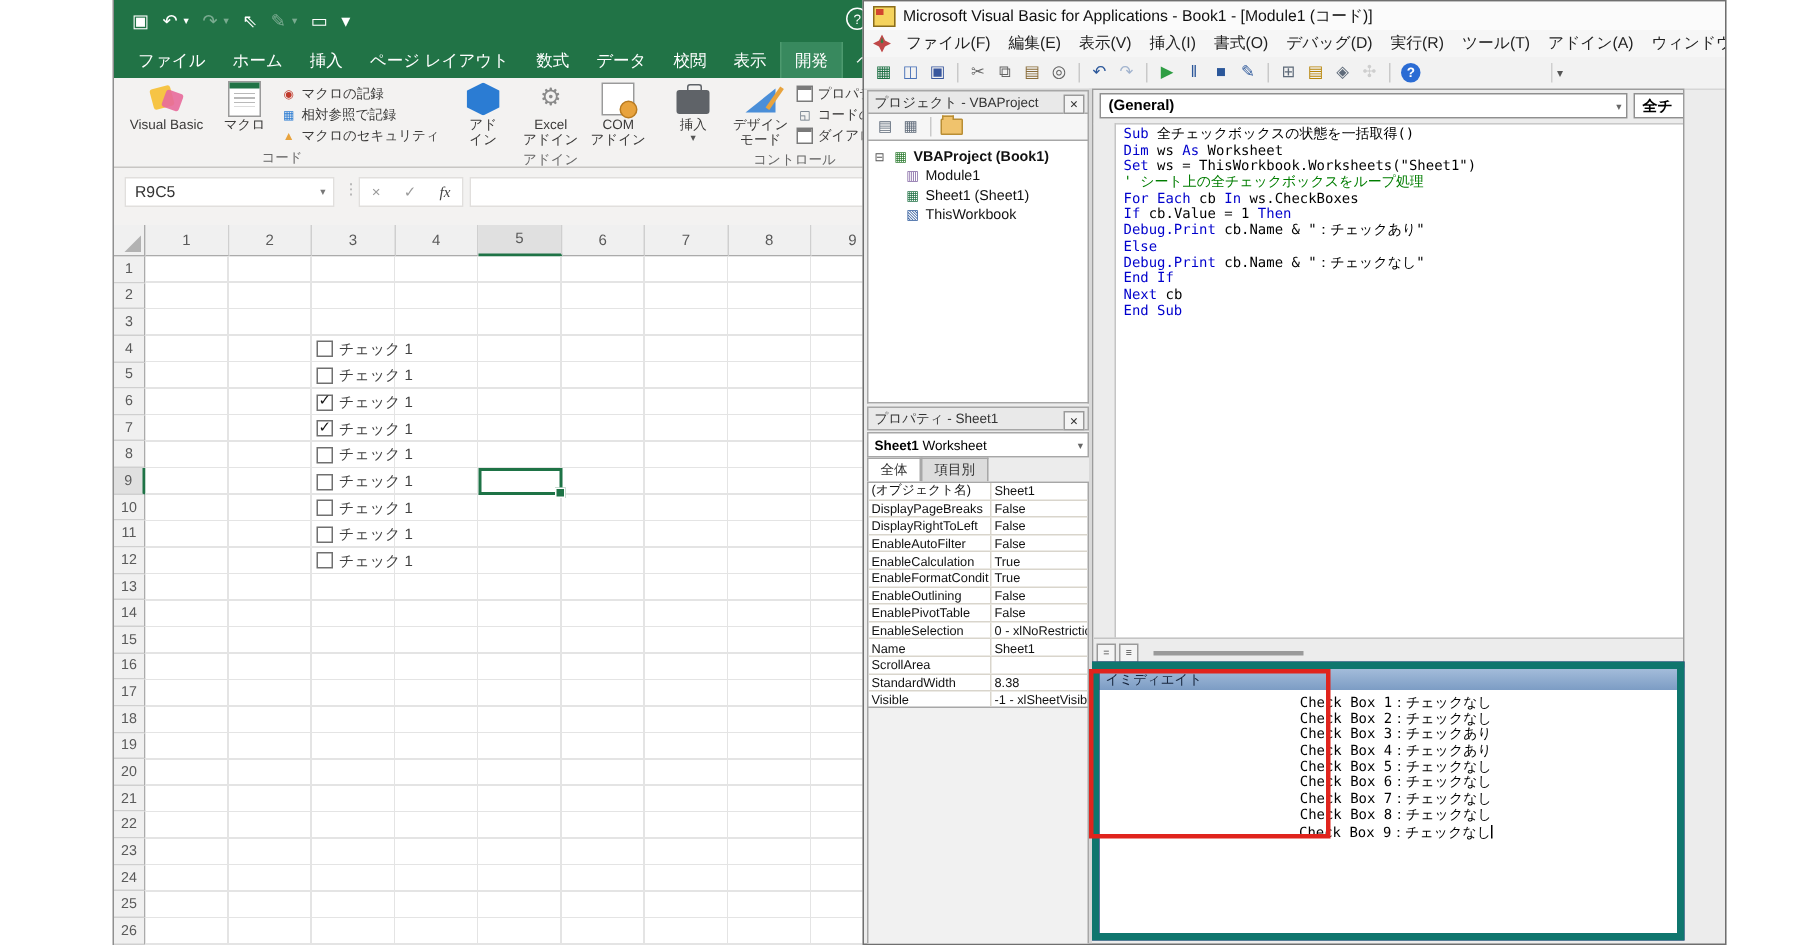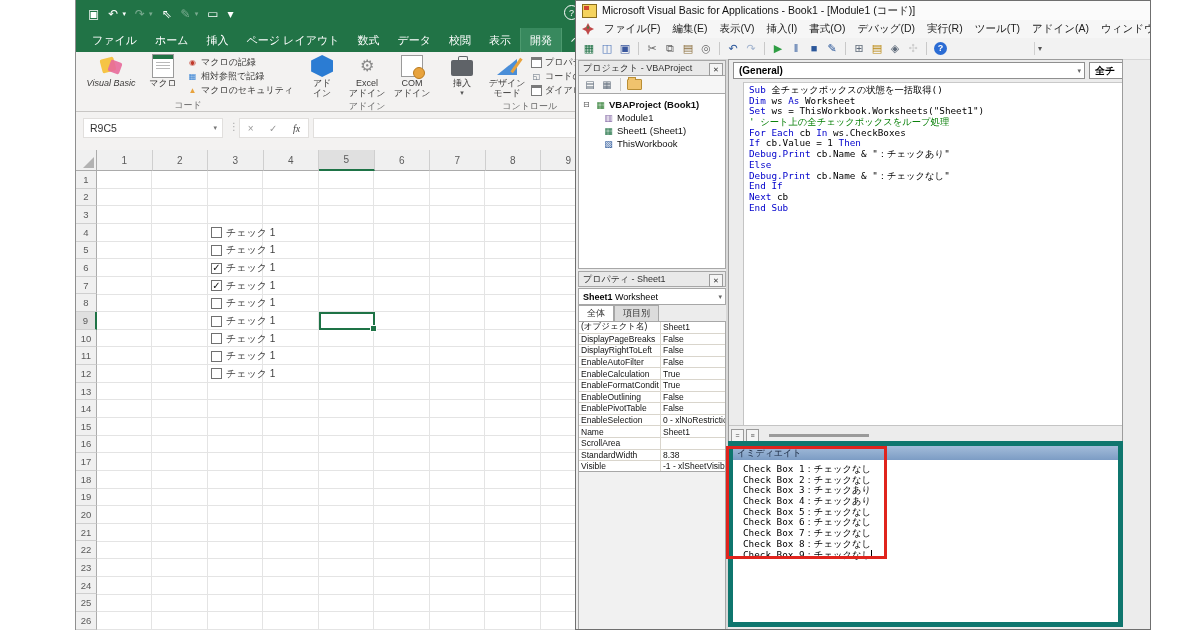--- a/index.html
+++ b/index.html
@@ -15,21 +15,21 @@
   .xl-tabs{position:absolute;left:0;top:28px;right:0;height:24px;background:#217346;display:flex;align-items:stretch;padding-left:7px;}
   .xl-tab{color:#fff;font-size:11px;padding:0 9px;display:flex;align-items:center;white-space:nowrap;}
   .xl-tab.sel{background:#38895e;border-left:1px solid #4d9a6f;border-right:1px solid #4d9a6f;}
   .tellme{position:absolute;left:488px;top:5px;width:13px;height:13px;border:1px solid #fff;border-radius:50%;color:#fff;font-size:9px;display:flex;align-items:center;justify-content:center;}
   .xl-ribbon{position:absolute;left:0;top:52px;right:0;height:60px;background:#f3f2f1;border-bottom:1px solid #c8c6c4;display:flex;padding:2px 0 0 4px;box-sizing:border-box;}
   .grp{display:flex;flex-direction:column;padding:0 3px;}
   .grp-c{display:flex;gap:3px;align-items:flex-start;height:44px;}
   .grp-l{font-size:9px;color:#696969;text-align:center;margin-top:2px;}
   .vsep{width:1px;background:#d8d6d4;margin:3px 1px;}
   .bb{display:flex;flex-direction:column;align-items:center;width:42px;font-size:9px;color:#3b3a39;text-align:center;line-height:1.1;white-space:pre-line;}
-  .bb.w{width:56px;font-style:italic;}
+  .bb.w{width:56px;}
   .bicon{width:24px;height:24px;display:flex;align-items:center;justify-content:center;margin-bottom:1px;}
   .scol{display:flex;flex-direction:column;gap:1px;padding-top:2px;}
   .sb{display:flex;align-items:center;gap:3px;height:13px;font-size:9px;color:#3b3a39;white-space:nowrap;}
   .sic{width:11px;height:11px;display:inline-flex;align-items:center;justify-content:center;font-size:8px;flex:none;}
   .chev{font-size:7px;color:#555;}
   
   .xl-formula{position:absolute;left:0;top:112px;right:0;height:38px;background:#f3f2f1;}
   .namebox{position:absolute;left:7px;top:6px;width:140px;height:20px;background:#fff;border:1px solid #e1dfdd;font-size:10.5px;color:#333;display:flex;align-items:center;padding-left:6px;box-sizing:border-box;}
   .namebox .nbdd{position:absolute;right:5px;font-size:7px;color:#777;}
   .fdots{position:absolute;left:153px;top:9px;color:#aaa;font-size:10px;}
@@ -98,21 +98,21 @@
   .code-margin{position:absolute;left:0;top:22px;width:14px;bottom:18px;background:#ececec;border-right:1px solid #c4c4c4;}
   .code-body{position:absolute;left:14px;top:22px;right:0;bottom:18px;overflow:hidden;padding:3px 0 0 6px;}
   .cl{height:10.7px;font-family:"DejaVu Sans Mono","Liberation Mono",monospace;font-size:9.3px;line-height:10.7px;white-space:pre;color:#000;}
   .k{color:#0000cc;} .cm{color:#007d00;}
   .code-bottom{position:absolute;left:0;bottom:0;right:0;height:18px;background:#ececec;border-top:1px solid #c4c4c4;display:flex;align-items:center;gap:2px;padding-left:2px;}
   .vbtn{width:11px;height:11px;border:1px solid #9a9a9a;background:#f4f4f4;font-size:7px;display:flex;align-items:center;justify-content:center;color:#444;}
   .hthumb{width:100px;height:3px;background:#9a9a9a;margin-left:8px;}
   
   .immwin{position:absolute;left:152px;top:440px;width:395px;height:186px;background:#4c1d95;border:5px solid #0f766e;box-sizing:border-box;overflow:hidden;}
   .imm-h{position:absolute;left:0;top:0;right:0;height:14px;background:linear-gradient(#a3bcda,#7c9cc4);font-size:9px;color:#15233a;display:flex;align-items:center;padding-left:4px;}
-  .imm-body{position:absolute;left:0;top:14px;right:0;bottom:0;background:#fff;padding:4px 0 0 10px;}
+  .imm-body{position:absolute;left:0;top:14px;right:0;bottom:0;background:#fff;padding:4px 0 0 10px;text-align:center;}
   .il{height:10.7px;font-family:"DejaVu Sans Mono","Liberation Mono",monospace;font-size:9.3px;line-height:10.7px;white-space:pre;color:#000;}
   .caret{display:inline-block;width:1px;height:9px;background:#000;vertical-align:-1px;}
   
   #redrect{position:absolute;left:726px;top:446px;width:161px;height:113px;border:3px solid #e0241d;box-sizing:border-box;z-index:60;}
   
   .vb-ic{width:24px;height:22px;position:relative;}
   .vb-ic .a{position:absolute;left:2px;top:3px;width:14px;height:14px;background:#f6c445;transform:rotate(-15deg);border-radius:2px;}
   .vb-ic .b{position:absolute;left:10px;top:6px;width:12px;height:12px;background:#e86a9b;transform:rotate(20deg);border-radius:2px;opacity:.9;}
   .mac-ic{width:20px;height:22px;background:#fff;border:1px solid #9a9a9a;position:relative;}
   .mac-ic:before{content:"";position:absolute;left:0;top:0;right:0;height:4px;background:#217346;}

